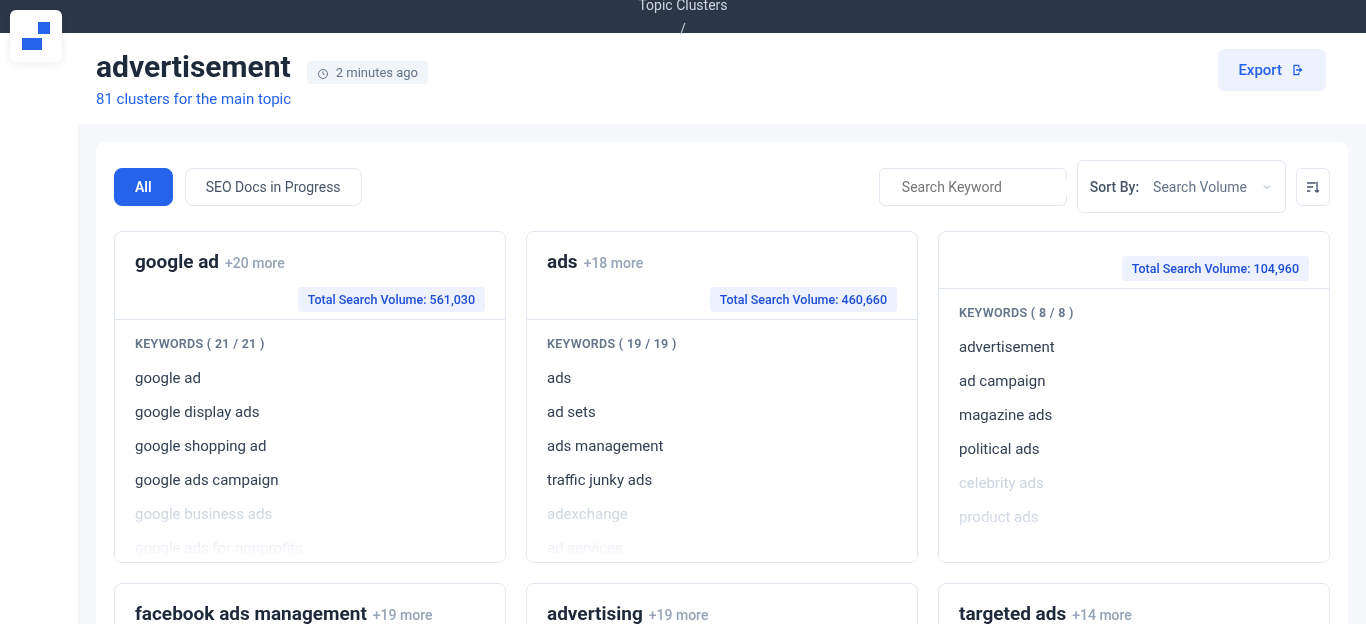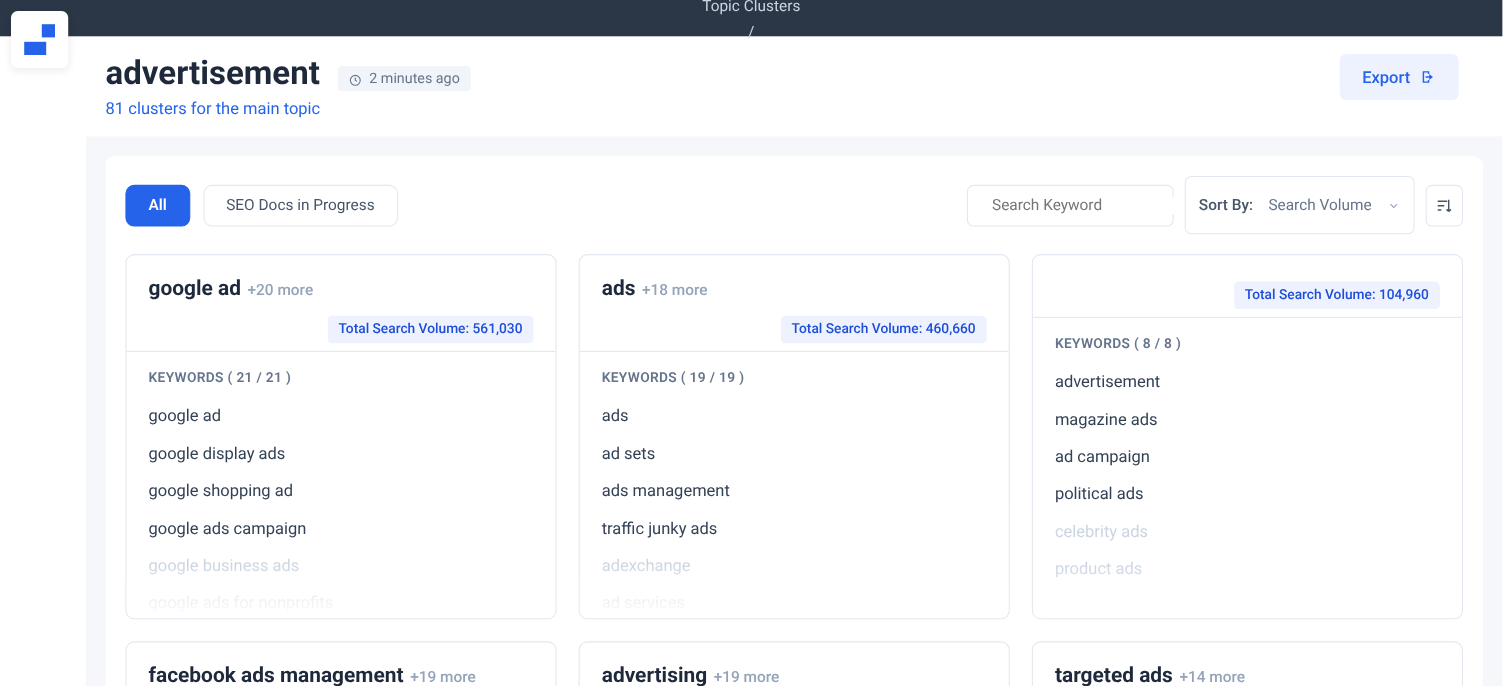--- a/index.html
+++ b/index.html
@@ -140,22 +140,22 @@
           <div class="kw-item">traffic junky ads</div>
           <div class="kw-item faded">adexchange</div>
           <div class="kw-item faded">ad services</div>
           <div class="fade-overlay"></div>
         </div>
         <div class="card">
           <div class="volume-badge">Total Search Volume: 104,960</div>
           <div class="card-divider"></div>
           <div class="kw-label">KEYWORDS  ( 8 / 8 )</div>
           <div class="kw-item">advertisement</div>
+          <div class="kw-item">ad campaign</div>
           <div class="kw-item">magazine ads</div>
-          <div class="kw-item">ad campaign</div>
           <div class="kw-item">political ads</div>
           <div class="kw-item faded">celebrity ads</div>
           <div class="kw-item faded">product ads</div>
           <div class="fade-overlay"></div>
         </div>
         <div class="card short">
           <div class="card-head"><span class="card-title">facebook ads management</span><span class="card-more">+19 more</span></div>
         </div>
         <div class="card short">
           <div class="card-head"><span class="card-title">advertising</span><span class="card-more">+19 more</span></div>

